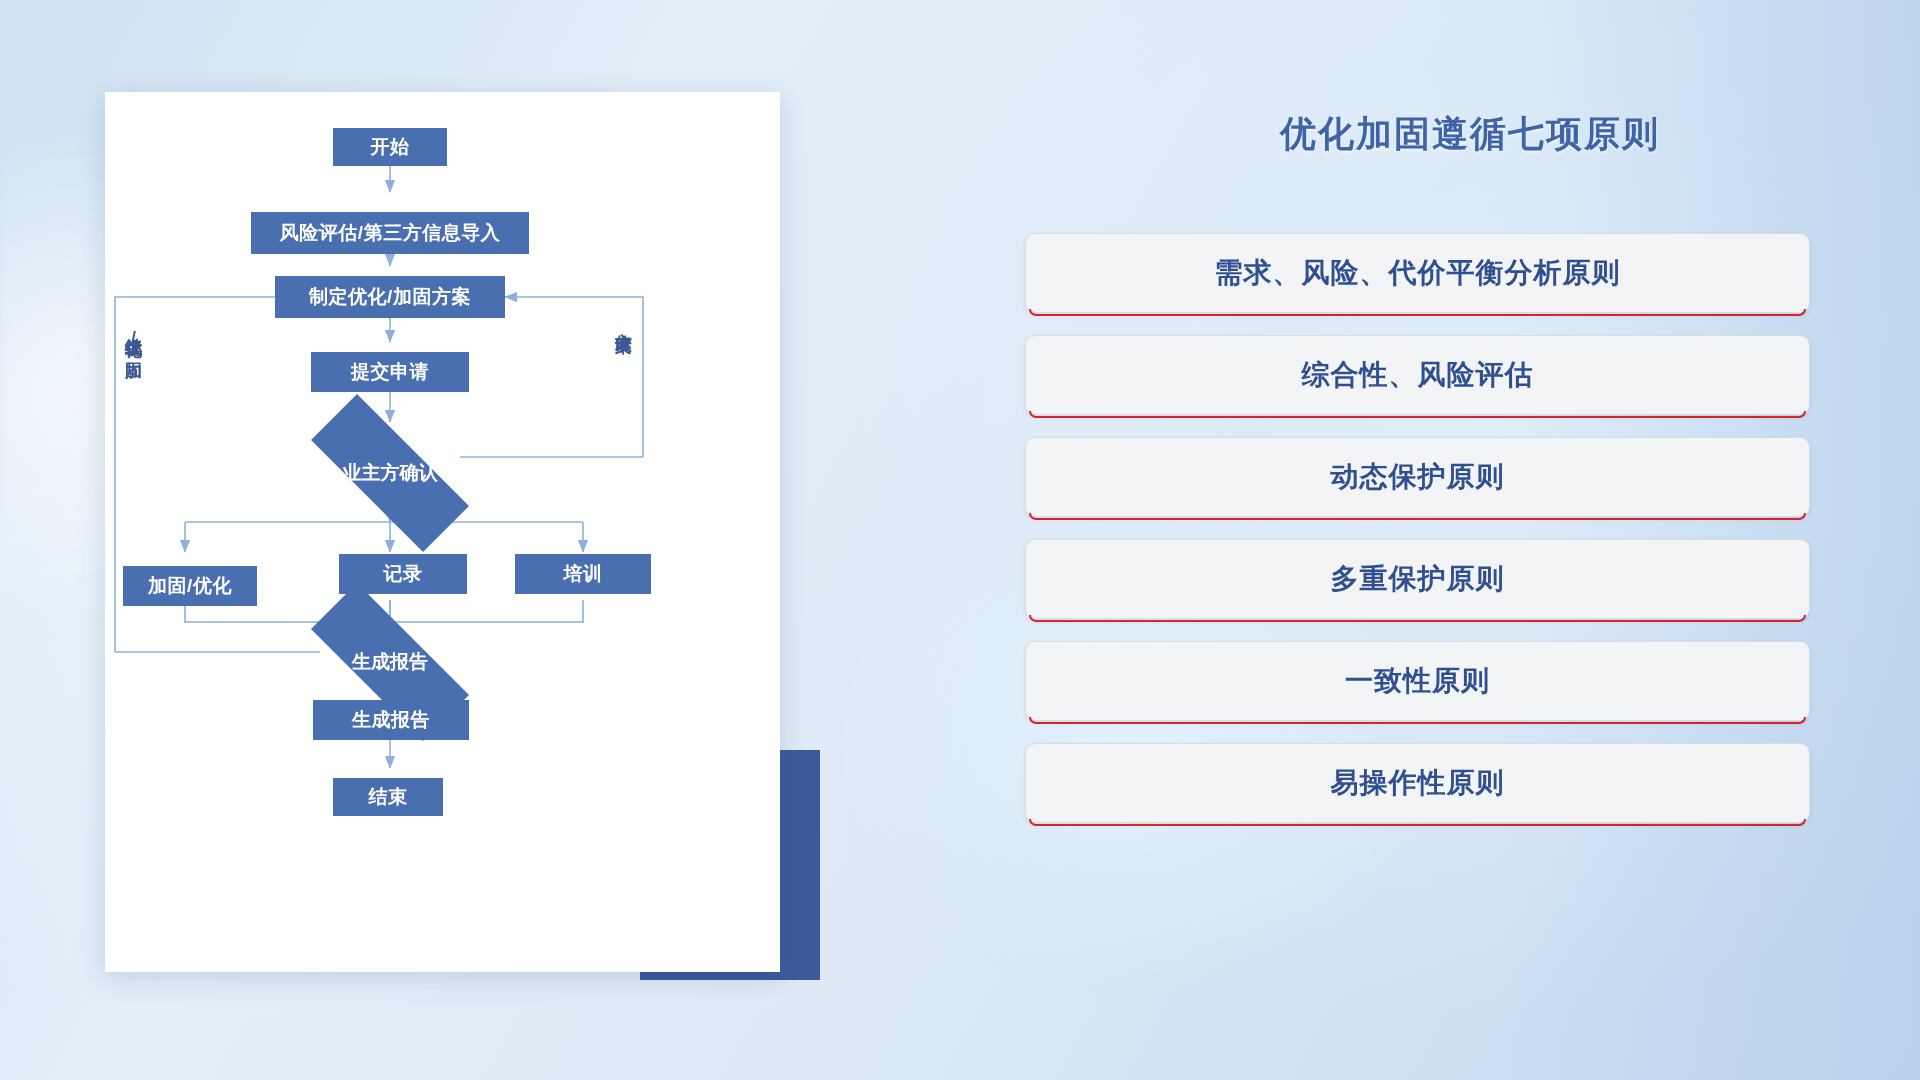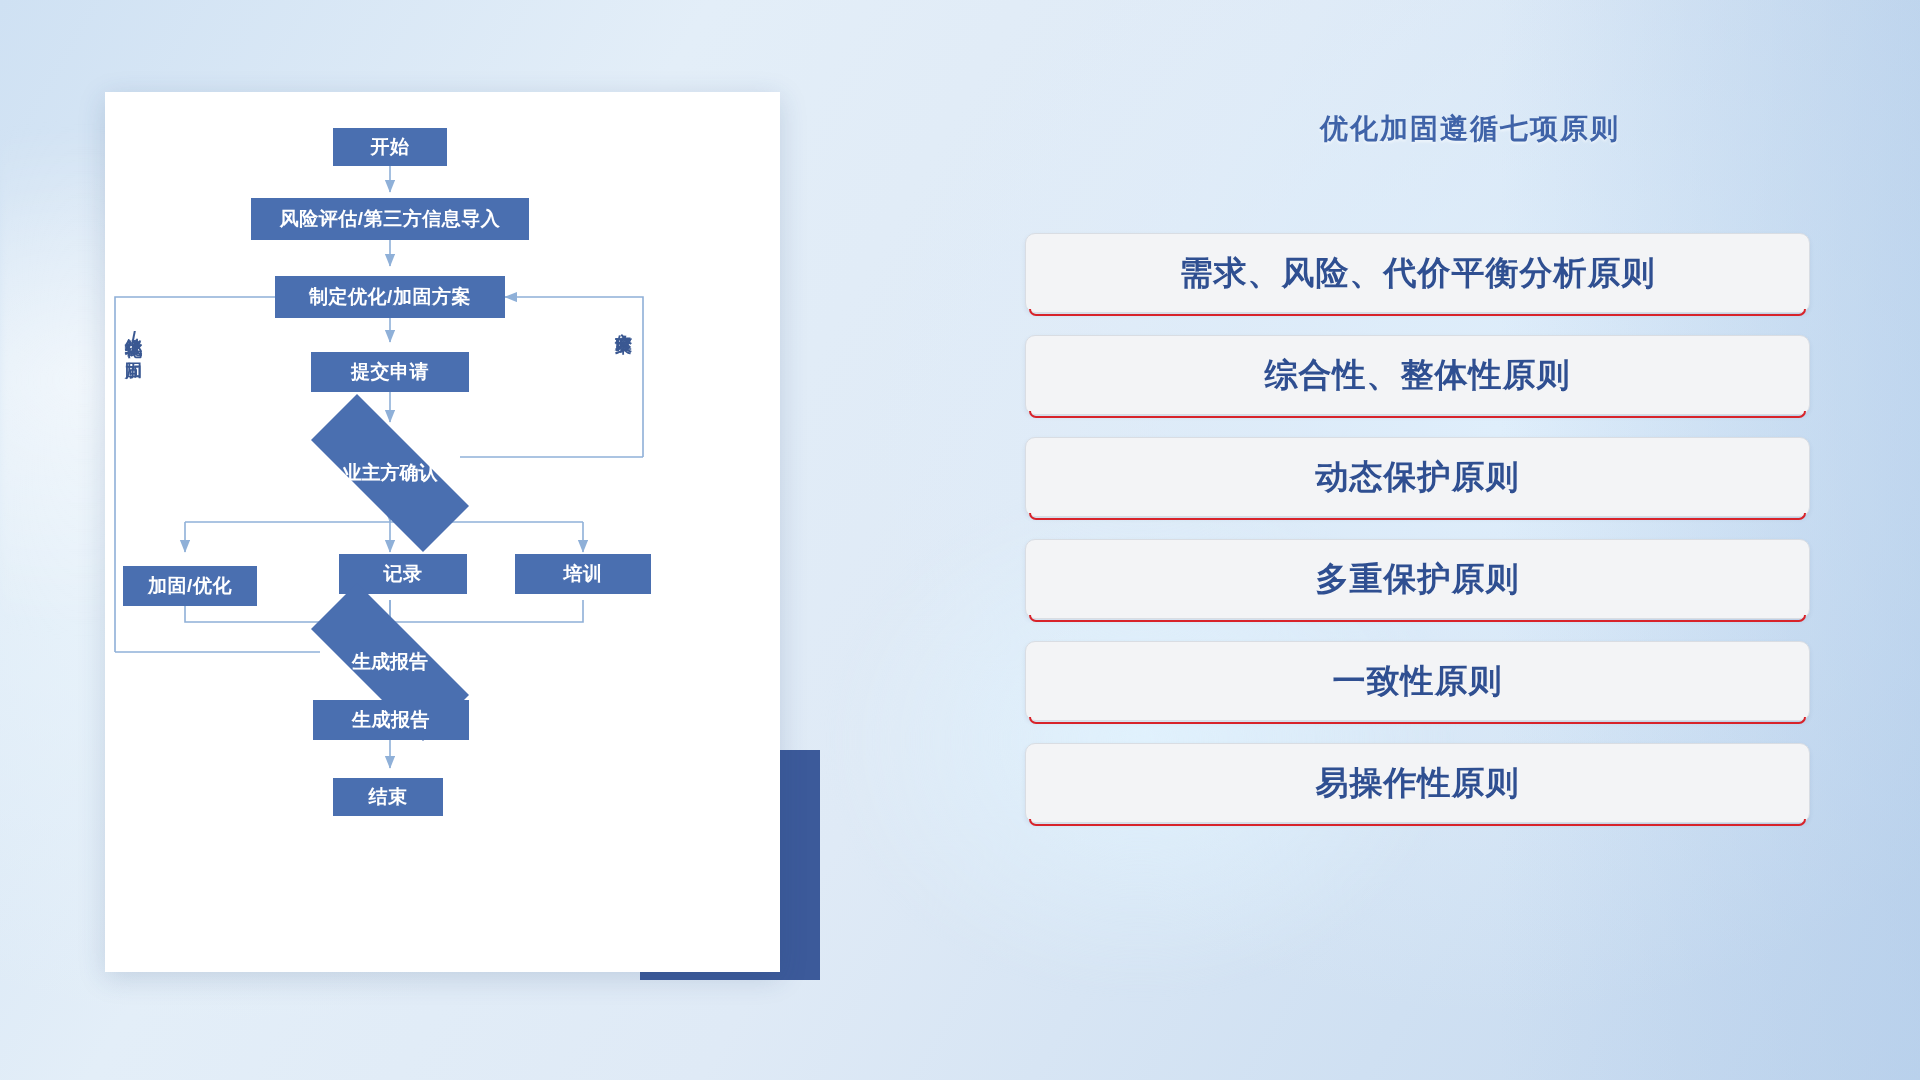--- a/index.html
+++ b/index.html
@@ -37,30 +37,30 @@
   .diamond{position:absolute;display:flex;align-items:center;justify-content:center;
         color:#fff;font-size:19px;font-weight:700;}
   .diamond .dshape{position:absolute;left:0;top:0;width:100%;height:100%;
         background:#4a6fb0;transform:rotate(45deg) scale(.707);}
   .diamond span{position:relative;z-index:2;}
   .vlabel{position:absolute;color:#3a5892;font-size:17px;font-weight:700;line-height:1.18;
         writing-mode:vertical-rl;text-orientation:upright;letter-spacing:1px;}
 
   
   .rtitle{position:absolute;left:1150px;top:110px;width:640px;text-align:center;
-     font-size:28px;font-weight:800;color:#3f63a8;letter-spacing:2px;
+     font-size:36px;font-weight:800;color:#3f63a8;letter-spacing:2px;
      text-shadow:0 2px 3px rgba(255,255,255,.6);}
   .plist{position:absolute;left:1025px;top:233px;width:785px;}
   .pill{position:relative;height:78px;margin-bottom:22px;display:flex;align-items:center;
         justify-content:center;background:#f3f4f6;border:1px solid #d9dde3;border-radius:10px;
         box-shadow:0 2px 4px rgba(70,90,130,.10);}
   .pill::after{content:"";position:absolute;left:3px;right:3px;bottom:-4px;height:5px;
         border-bottom:2px solid #d8232a;border-left:2px solid #d8232a;border-right:2px solid #d8232a;
         border-radius:0 0 10px 10px;}
-  .pill span{font-size:33px;font-weight:700;color:#2f4f91;letter-spacing:1px;}
+  .pill span{font-size:28px;font-weight:700;color:#2f4f91;letter-spacing:1px;}
 </style>
 </head>
 <body>
 
 <div class="stage">
 
   <div class="glow-a"></div>
   <div class="glow-b"></div>
   <div class="glow-c"></div>
 
@@ -115,21 +115,21 @@
           <path d="M355,365 L538,365"></path>
 
           <path d="M215,560 L10,560"></path>
         </g>
       </svg>
 
       <div class="node" style="left:228px;top:36px;width:114px;height:38px;">
         <span>开始</span>
       </div>
 
-      <div class="node" style="left:146px;top:106px;width:278px;height:42px;text-align:center;">
+      <div class="node" style="left:146px;top:120px;width:278px;height:42px;text-align:center;">
         <span>风险评估/第三方信息导入</span>
       </div>
 
       <div class="node" style="left:170px;top:184px;width:230px;height:42px;">
         <span>制定优化/加固方案</span>
       </div>
 
       <div class="node" style="left:206px;top:260px;width:158px;height:40px;">
         <span>提交申请</span>
       </div>
@@ -171,21 +171,21 @@
     </div>
   </div>
 
   <div class="rtitle">优化加固遵循七项原则</div>
 
   <div class="plist">
     <div class="pill">
       <span>需求、风险、代价平衡分析原则</span>
     </div>
     <div class="pill">
-      <span>综合性、整体性原则</span>
+      <span>综合性、风险评估</span>
     </div>
     <div class="pill">
       <span>动态保护原则</span>
     </div>
     <div class="pill">
       <span>多重保护原则</span>
     </div>
     <div class="pill">
       <span>一致性原则</span>
     </div>

